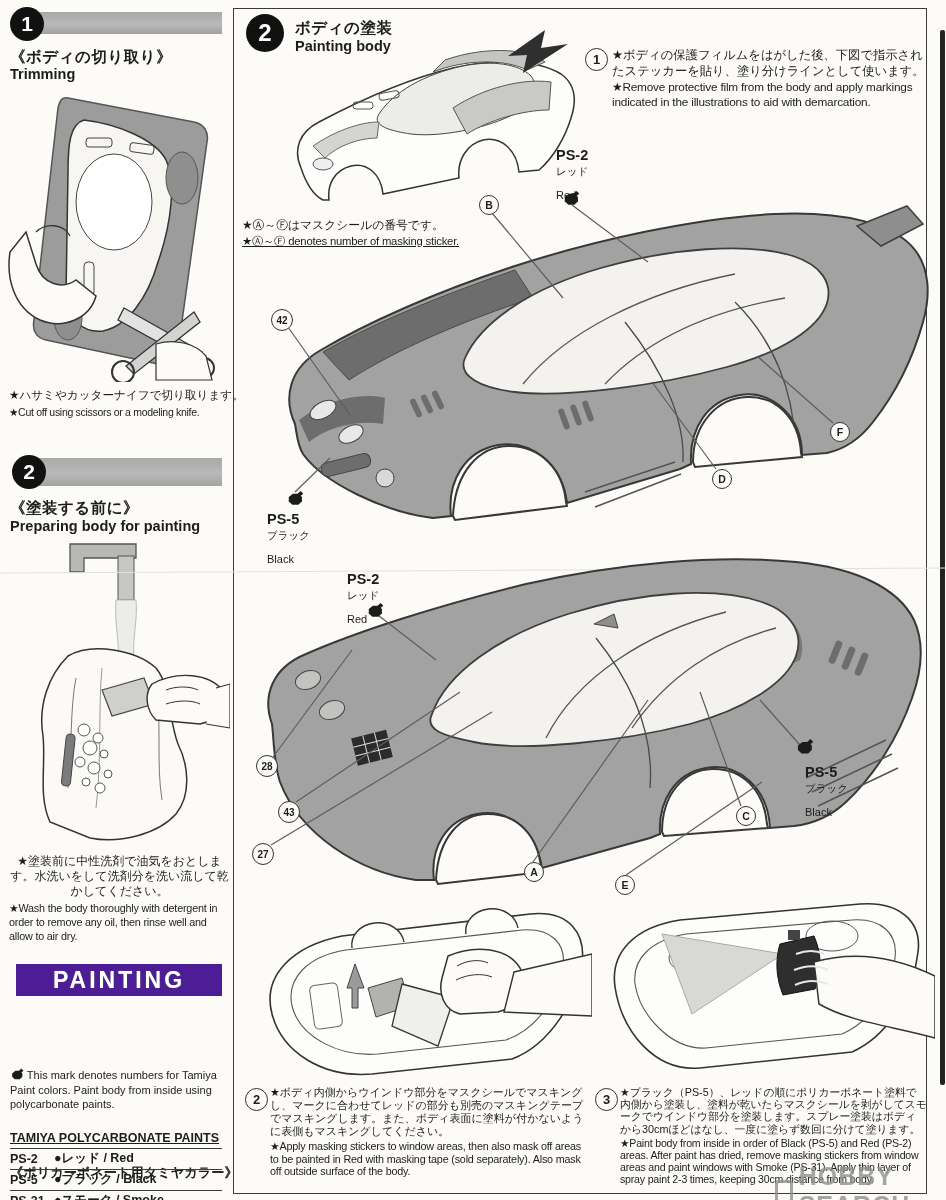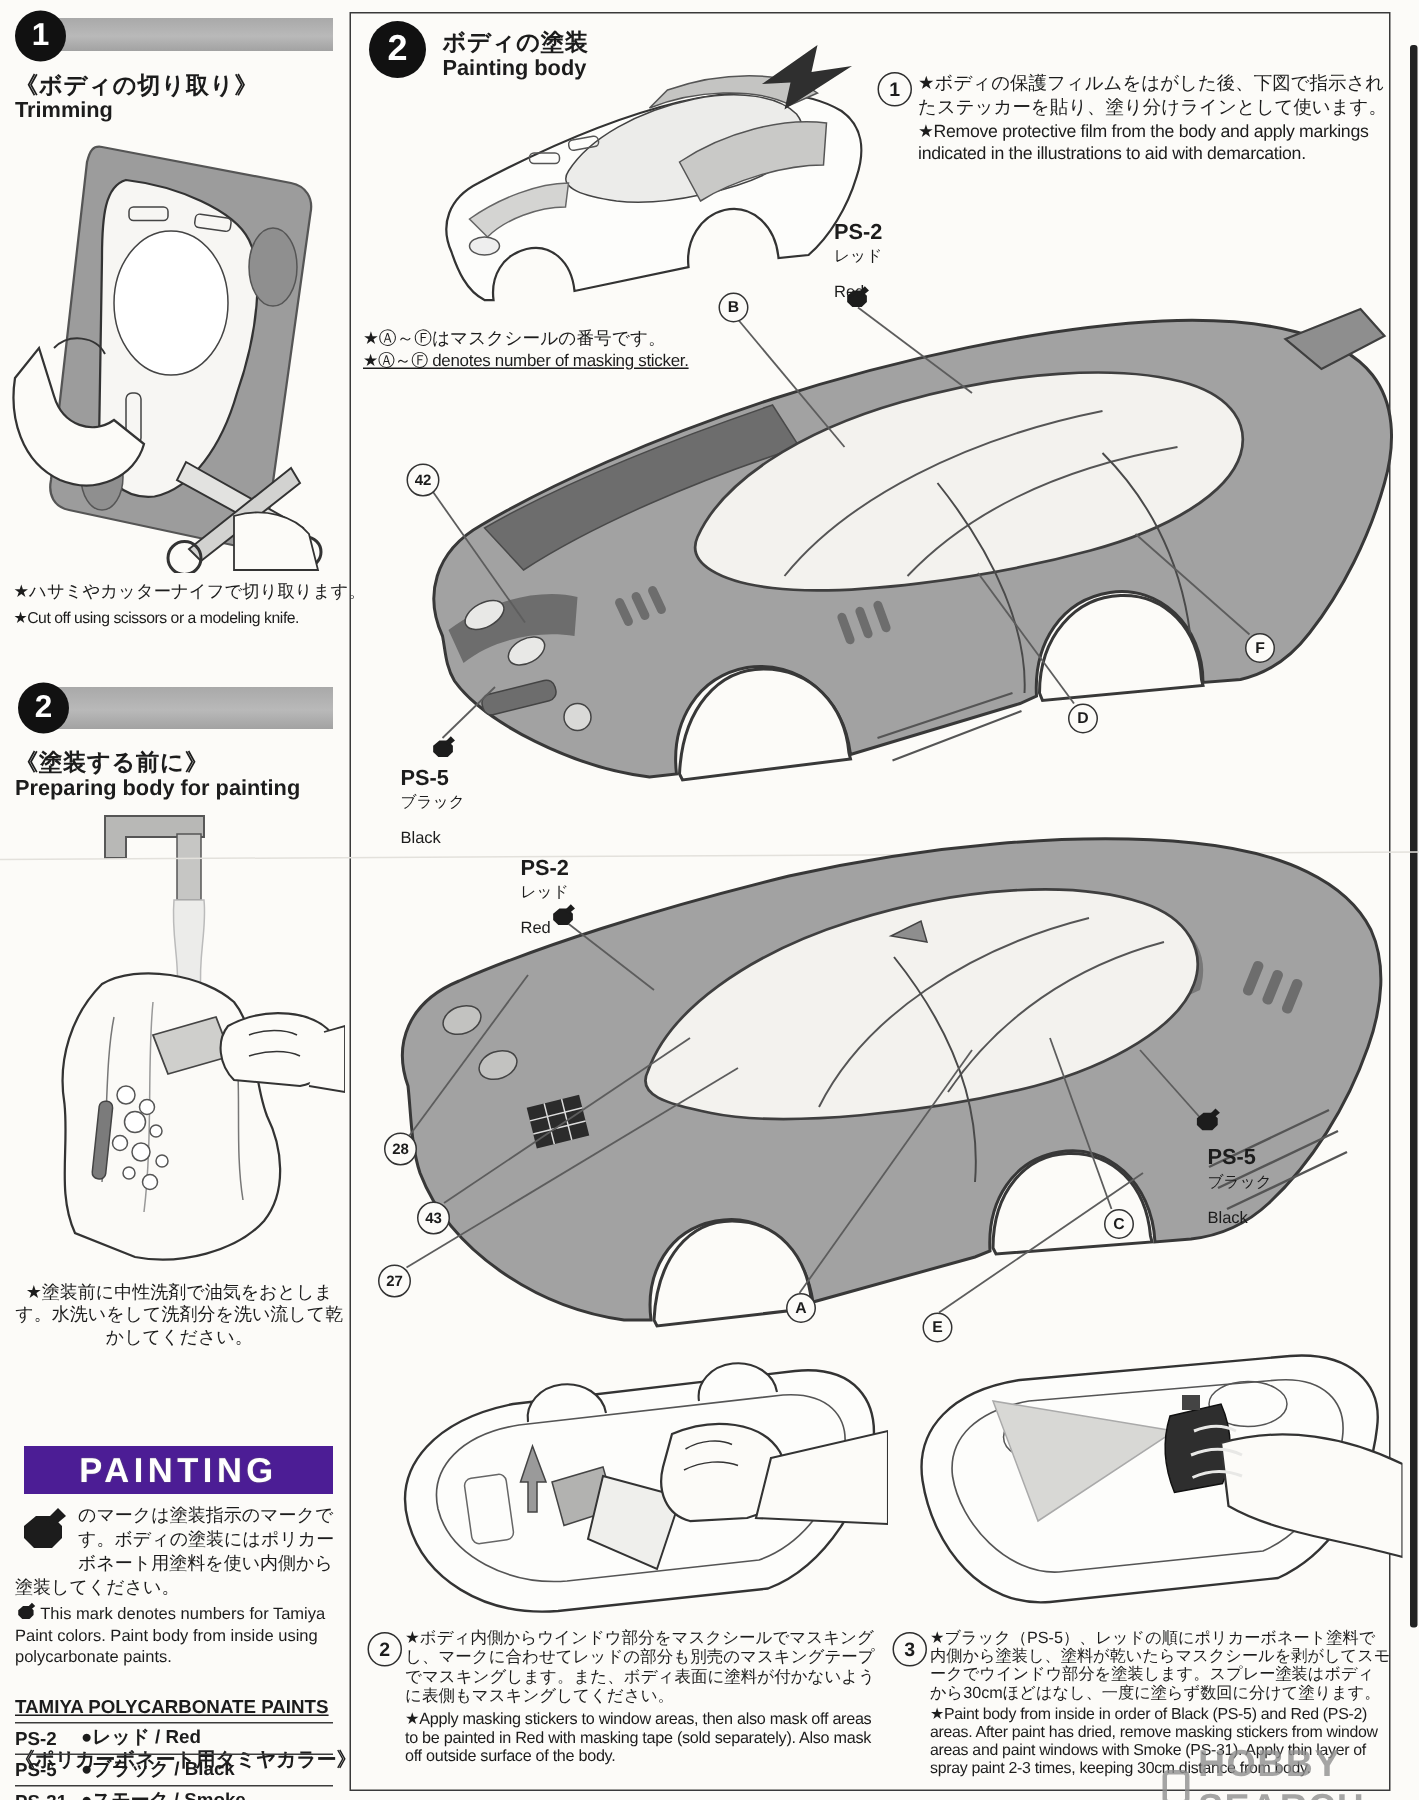--- a/index.html
+++ b/index.html
@@ -100,31 +100,26 @@
         <circle cx="80" cy="244" r="4"></circle>
         <circle cx="94" cy="250" r="5"></circle>
     </g>
     <path d="M96,152 L138,140 L148,166 L106,178 Z" fill="#cfcfcc" stroke="#444" stroke-width="1.2"></path>
     <path d="M146,146 C172,132 204,136 216,152 C224,166 214,182 194,186 L150,182 C140,172 138,156 146,146 Z" fill="#fcfbf8" stroke="#333" stroke-width="1.4"></path>
     <path d="M160,152 C170,148 184,148 192,152 M160,166 C172,162 186,162 194,166" fill="none" stroke="#333"></path>
     <path d="M210,150 L224,146 L224,190 L200,186" fill="#fcfbf8" stroke="#333" stroke-width="1.2"></path>
   </svg>
 
   <div class="abs body-jp" style="left:9px;top:854px;width:221px;text-align:center;">★塗装前に中性洗剤で油気をおとします。水洗いをして洗剤分を洗い流して乾かしてください。</div>
+  <div class="abs body-en" style="left:9px;top:901px;width:222px;">★Wash the body thoroughly with detergent in order to remove any oil, then rinse well and allow to air dry.</div>
 
   <div class="abs banner" style="left:16px;top:964px;width:206px;height:32px;">
     <span>PAINTING</span>
   </div>
 
-  <div class="abs" style="left:10px;top:1002px;width:220px;font-size:12px;line-height:16px;">
-    <svg class="potwrap" width="36" height="32" viewBox="0 0 26 24" style="float:left;margin:2px 6px 0 0;">
-        <use href="#pot"></use>
-      </svg>
-    <span>のマークは塗装指示のマークです。ボディの塗装にはポリカーボネート用塗料を使い内側から塗装してください。</span>
-  </div>
   <div class="abs" style="left:10px;top:1068px;width:220px;font-size:11px;line-height:14.5px;">
     <svg class="potwrap" width="14" height="13" viewBox="0 0 26 24">
         <use href="#pot"></use>
       </svg>
     <span>This mark denotes numbers for Tamiya Paint colors. Paint body from inside using polycarbonate paints.</span>
   </div>
 
   <div class="abs nowrap" style="left:10px;top:1164px;font-size:13.2px;font-weight:700;">《ポリカーボネート用タミヤカラー》</div>
   <div class="abs nowrap" style="left:10px;top:1131px;font-size:12.5px;font-weight:700;text-decoration:underline;">TAMIYA POLYCARBONATE PAINTS</div>
 

